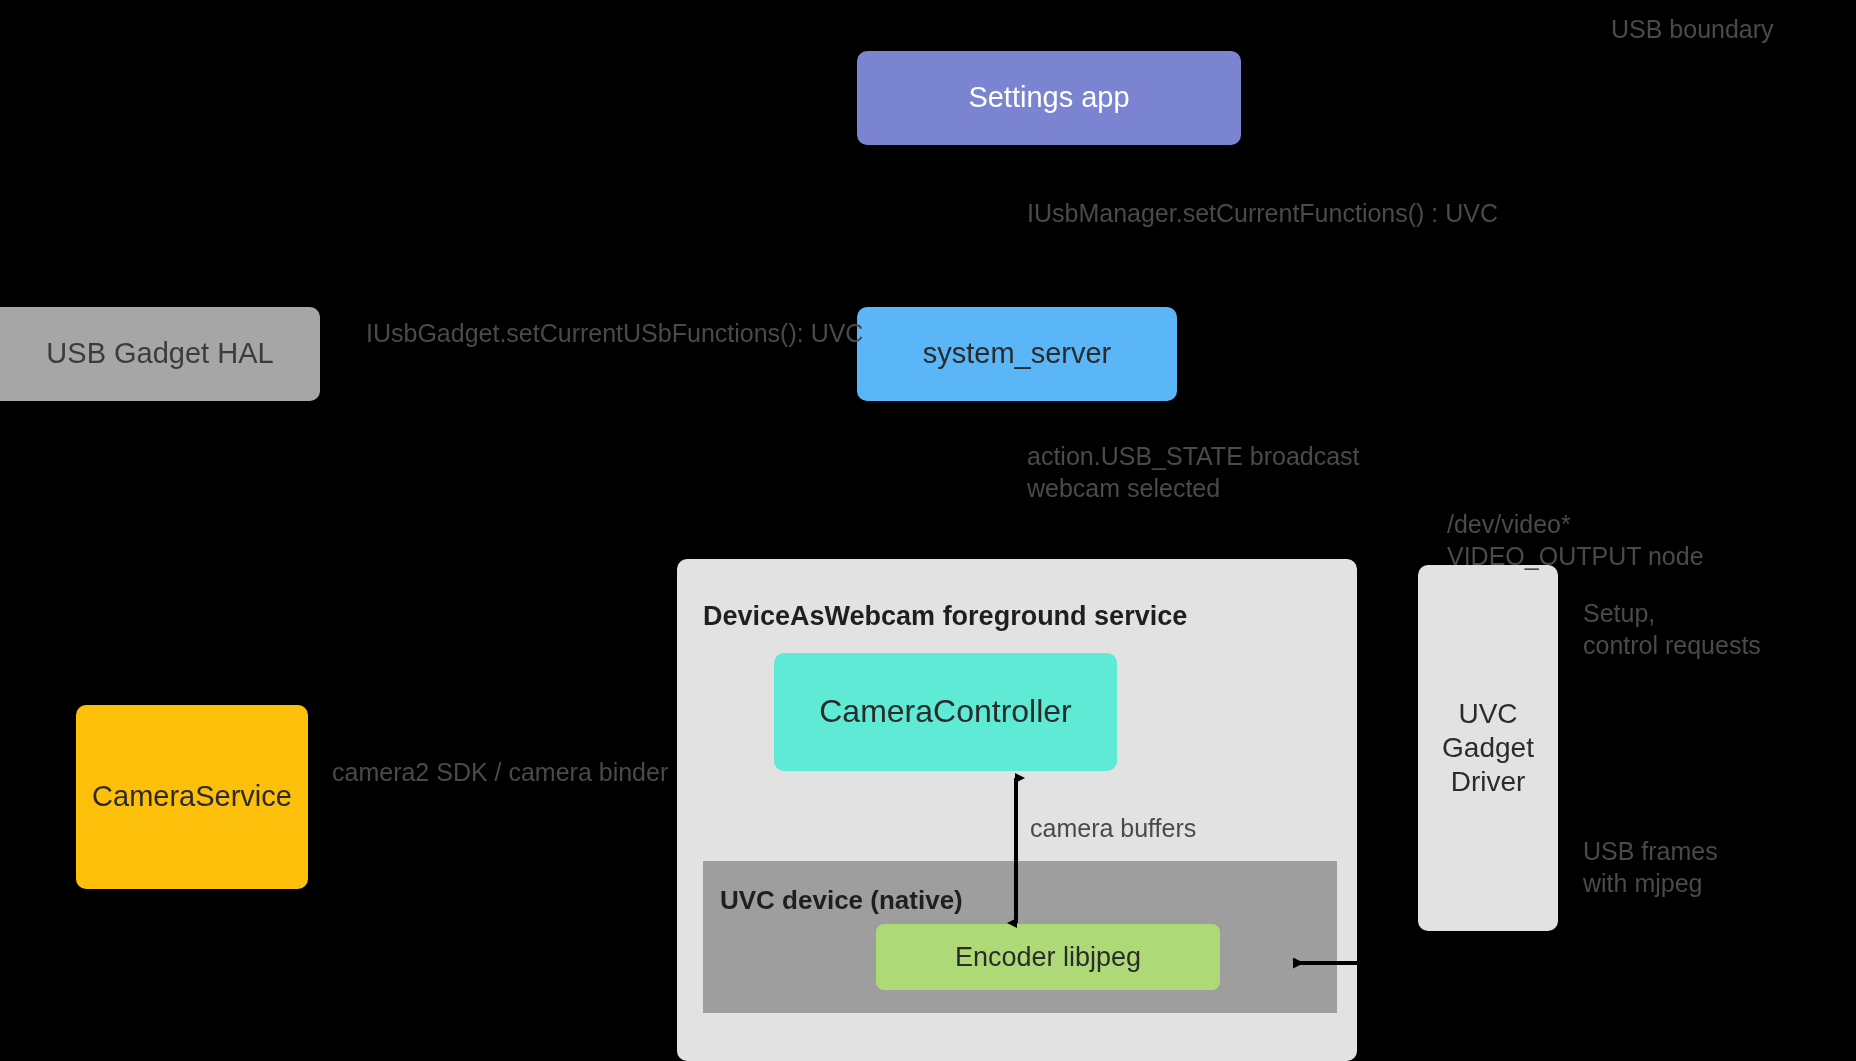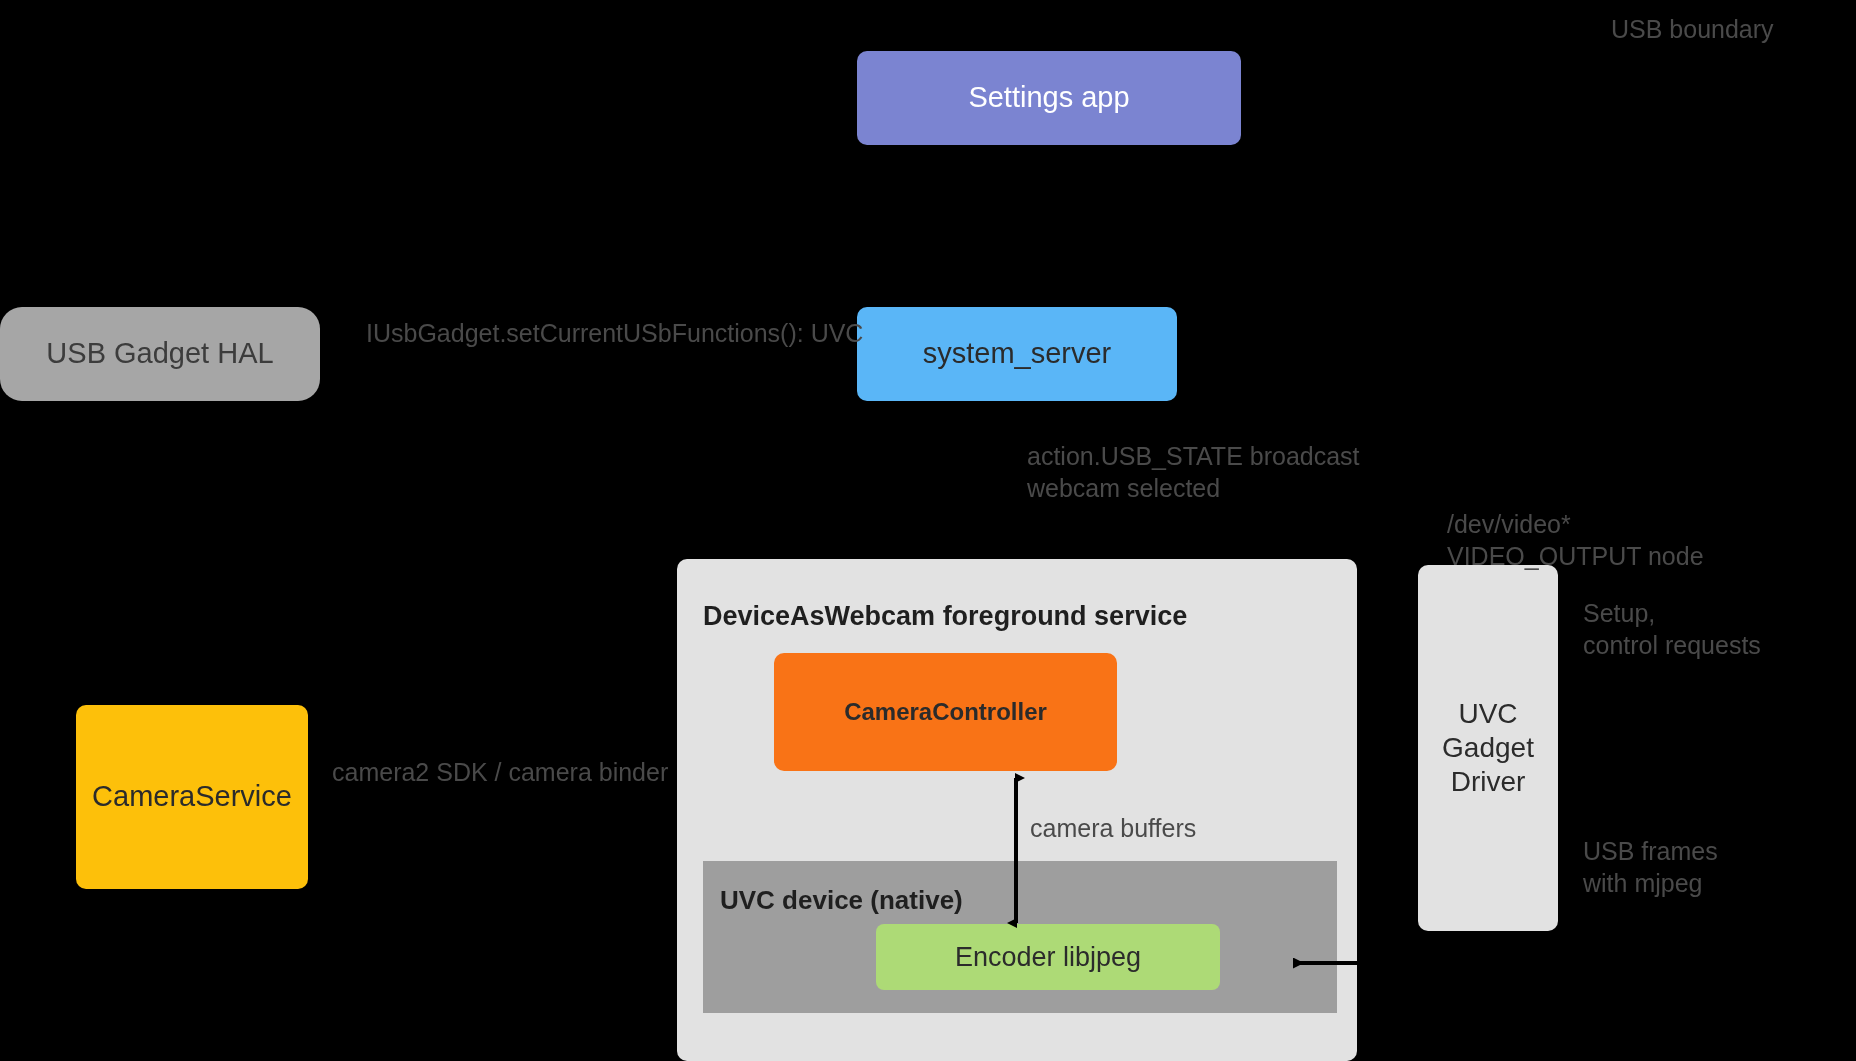--- a/index.html
+++ b/index.html
@@ -38,21 +38,20 @@
     color: #ffffff;
     font-size: 29px;
   }
   #usb-gadget-hal {
     left: 0px; top: 307px; width: 320px; height: 94px;
     background: #a6a6a6;
     color: #3c3c3c;
     font-size: 29px;
     border-top-left-radius: 0;
     border-bottom-left-radius: 0;
-    border-radius: 22px;
   }
   #system-server {
     left: 857px; top: 307px; width: 320px; height: 94px;
     background: #5ab6f7;
     color: #2b2b2b;
     font-size: 29px;
   }
   #camera-service {
     left: 76px; top: 705px; width: 232px; height: 184px;
     background: #fdc00a;
@@ -72,24 +71,23 @@
     position: absolute;
     left: 26px; top: 42px;
     font-size: 27px;
     font-weight: bold;
     color: #1f1f1f;
     white-space: nowrap;
   }
 
   #camera-controller {
     left: 97px; top: 94px; width: 343px; height: 118px;
-    background: #f97316;
-    color: #2b2b2b;
-    font-size: 24px;
-    font-weight: bold;
+    background: #5eead4;
+    color: #2b2b2b;
+    font-size: 32px;
   }
 
   
   #uvc-device {
     position: absolute;
     left: 26px; top: 302px; width: 634px; height: 152px;
     box-sizing: border-box;
     background: #9e9e9e;
     border-radius: 0;
   }
@@ -183,20 +181,21 @@
   </div>
 
   <div class="node" id="uvc-gadget-driver">
     <span>UVC
 Gadget
 Driver</span>
   </div>
 
   <div class="label" id="label-usb-boundary">USB boundary</div>
 
+  <div class="label" id="label-iusbmanager">IUsbManager.setCurrentFunctions() : UVC</div>
 
   <div class="label" id="label-iusbgadget">IUsbGadget.setCurrentUSbFunctions(): UVC</div>
 
   <div class="label" id="label-usb-state">action.USB_STATE broadcast
 webcam selected</div>
 
   <div class="label" id="label-dev-video">/dev/video*
 VIDEO_OUTPUT node</div>
 
   <div class="label" id="label-setup-control">Setup,

